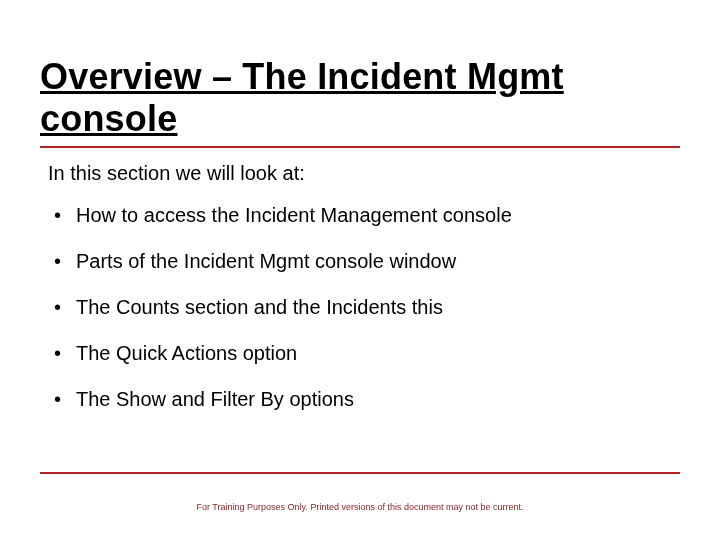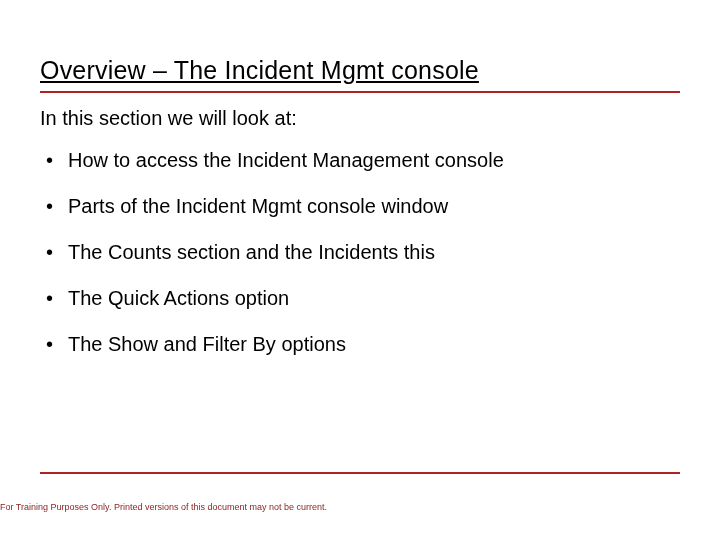--- a/index.html
+++ b/index.html
@@ -14,39 +14,39 @@
     overflow: hidden;
   }
   .slide {
     box-sizing: border-box;
     width: 720px;
     height: 540px;
     padding: 56px 40px 0 40px;
     position: relative;
   }
   .title {
-    font-size: 25px;
-    font-weight: normal;
+    font-size: 36px;
+    font-weight: bold;
     text-decoration: underline;
     margin: 0 0 6px 0;
     letter-spacing: 0.2px;
   }
   .title-rule {
     border: none;
     border-top: 2px solid #b22222;
     margin: 0 0 14px 0;
   }
   .intro {
     font-size: 20px;
-    margin: 0 0 18px 0;
+    margin: 0 0 18px 8px;
   }
   ul.bullets {
     list-style: none;
     padding: 0;
-    margin: 0;
+    margin: 8px;
   }
   ul.bullets li {
     font-size: 20px;
     line-height: 1.2;
     padding: 0 0 22px 28px;
     position: relative;
   }
   ul.bullets li::before {
     content: "•";
     position: absolute;
@@ -60,20 +60,21 @@
     right: 40px;
     bottom: 58px;
     border: none;
     border-top: 2px solid #b22222;
   }
   .footer-text {
     position: absolute;
     left: 0;
     right: 0;
     bottom: 28px;
+    text-align: center;
     font-size: 9px;
     color: #8a1e1e;
   }
 </style>
 </head>
 <body>
 
 <div class="slide">
 
   <h1 class="title">Overview – The Incident Mgmt console</h1>

